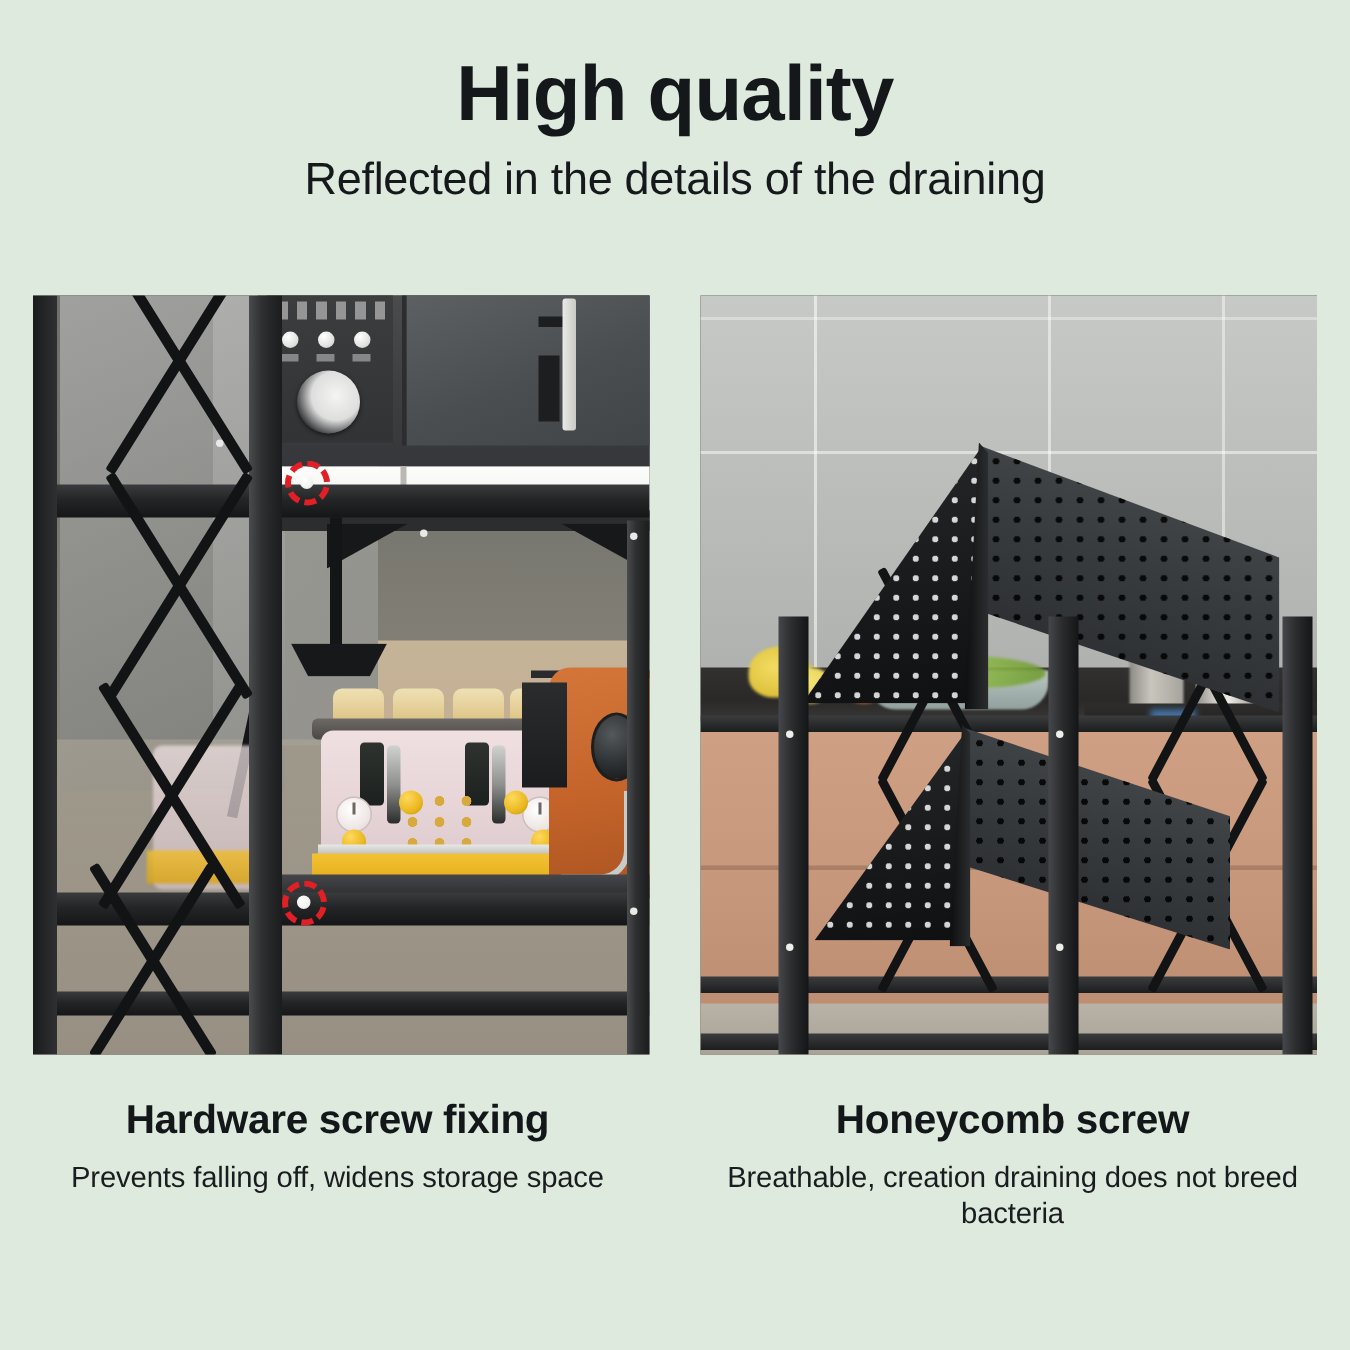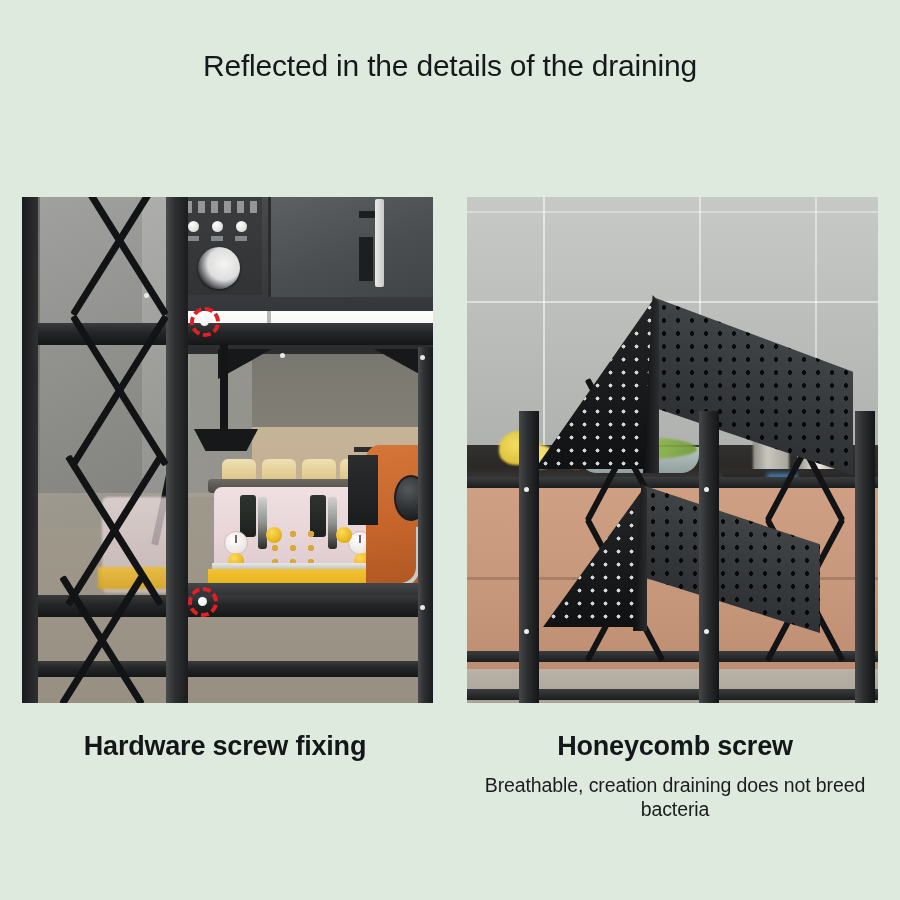--- a/index.html
+++ b/index.html
@@ -599,20 +599,21 @@
     margin: 11px 0 0 0;
     line-height: 1.24;
     letter-spacing: -0.1px;
   }
   .caption.right .cap-sub { padding: 0 4px; }
 </style>
 </head>
 <body>
 
 <div class="header">
+  <h1 class="title">High quality</h1>
   <p class="subtitle">Reflected in the details of the draining</p>
 </div>
 
 <div class="photo-row">
 
   <div class="photo">
     <div class="l-bg"></div>
     <div class="l-wallpanel"></div>
     <div class="l-wallpanel2"></div>
     <div class="l-warmwall"></div>
@@ -763,18 +764,19 @@
     <div class="r-screw rsc1"></div>
     <div class="r-screw rsc2"></div>
     <div class="r-screw rsc3"></div>
     <div class="r-screw rsc4"></div>
   </div>
 </div>
 
 <div class="caption-row">
   <div class="caption left">
     <h2 class="cap-title">Hardware screw fixing</h2>
+    <p class="cap-sub">Prevents falling off, widens storage space</p>
   </div>
   <div class="caption right">
     <h2 class="cap-title">Honeycomb screw</h2>
     <p class="cap-sub">Breathable, creation draining does not breed bacteria</p>
   </div>
 </div>
 
 </body></html>

